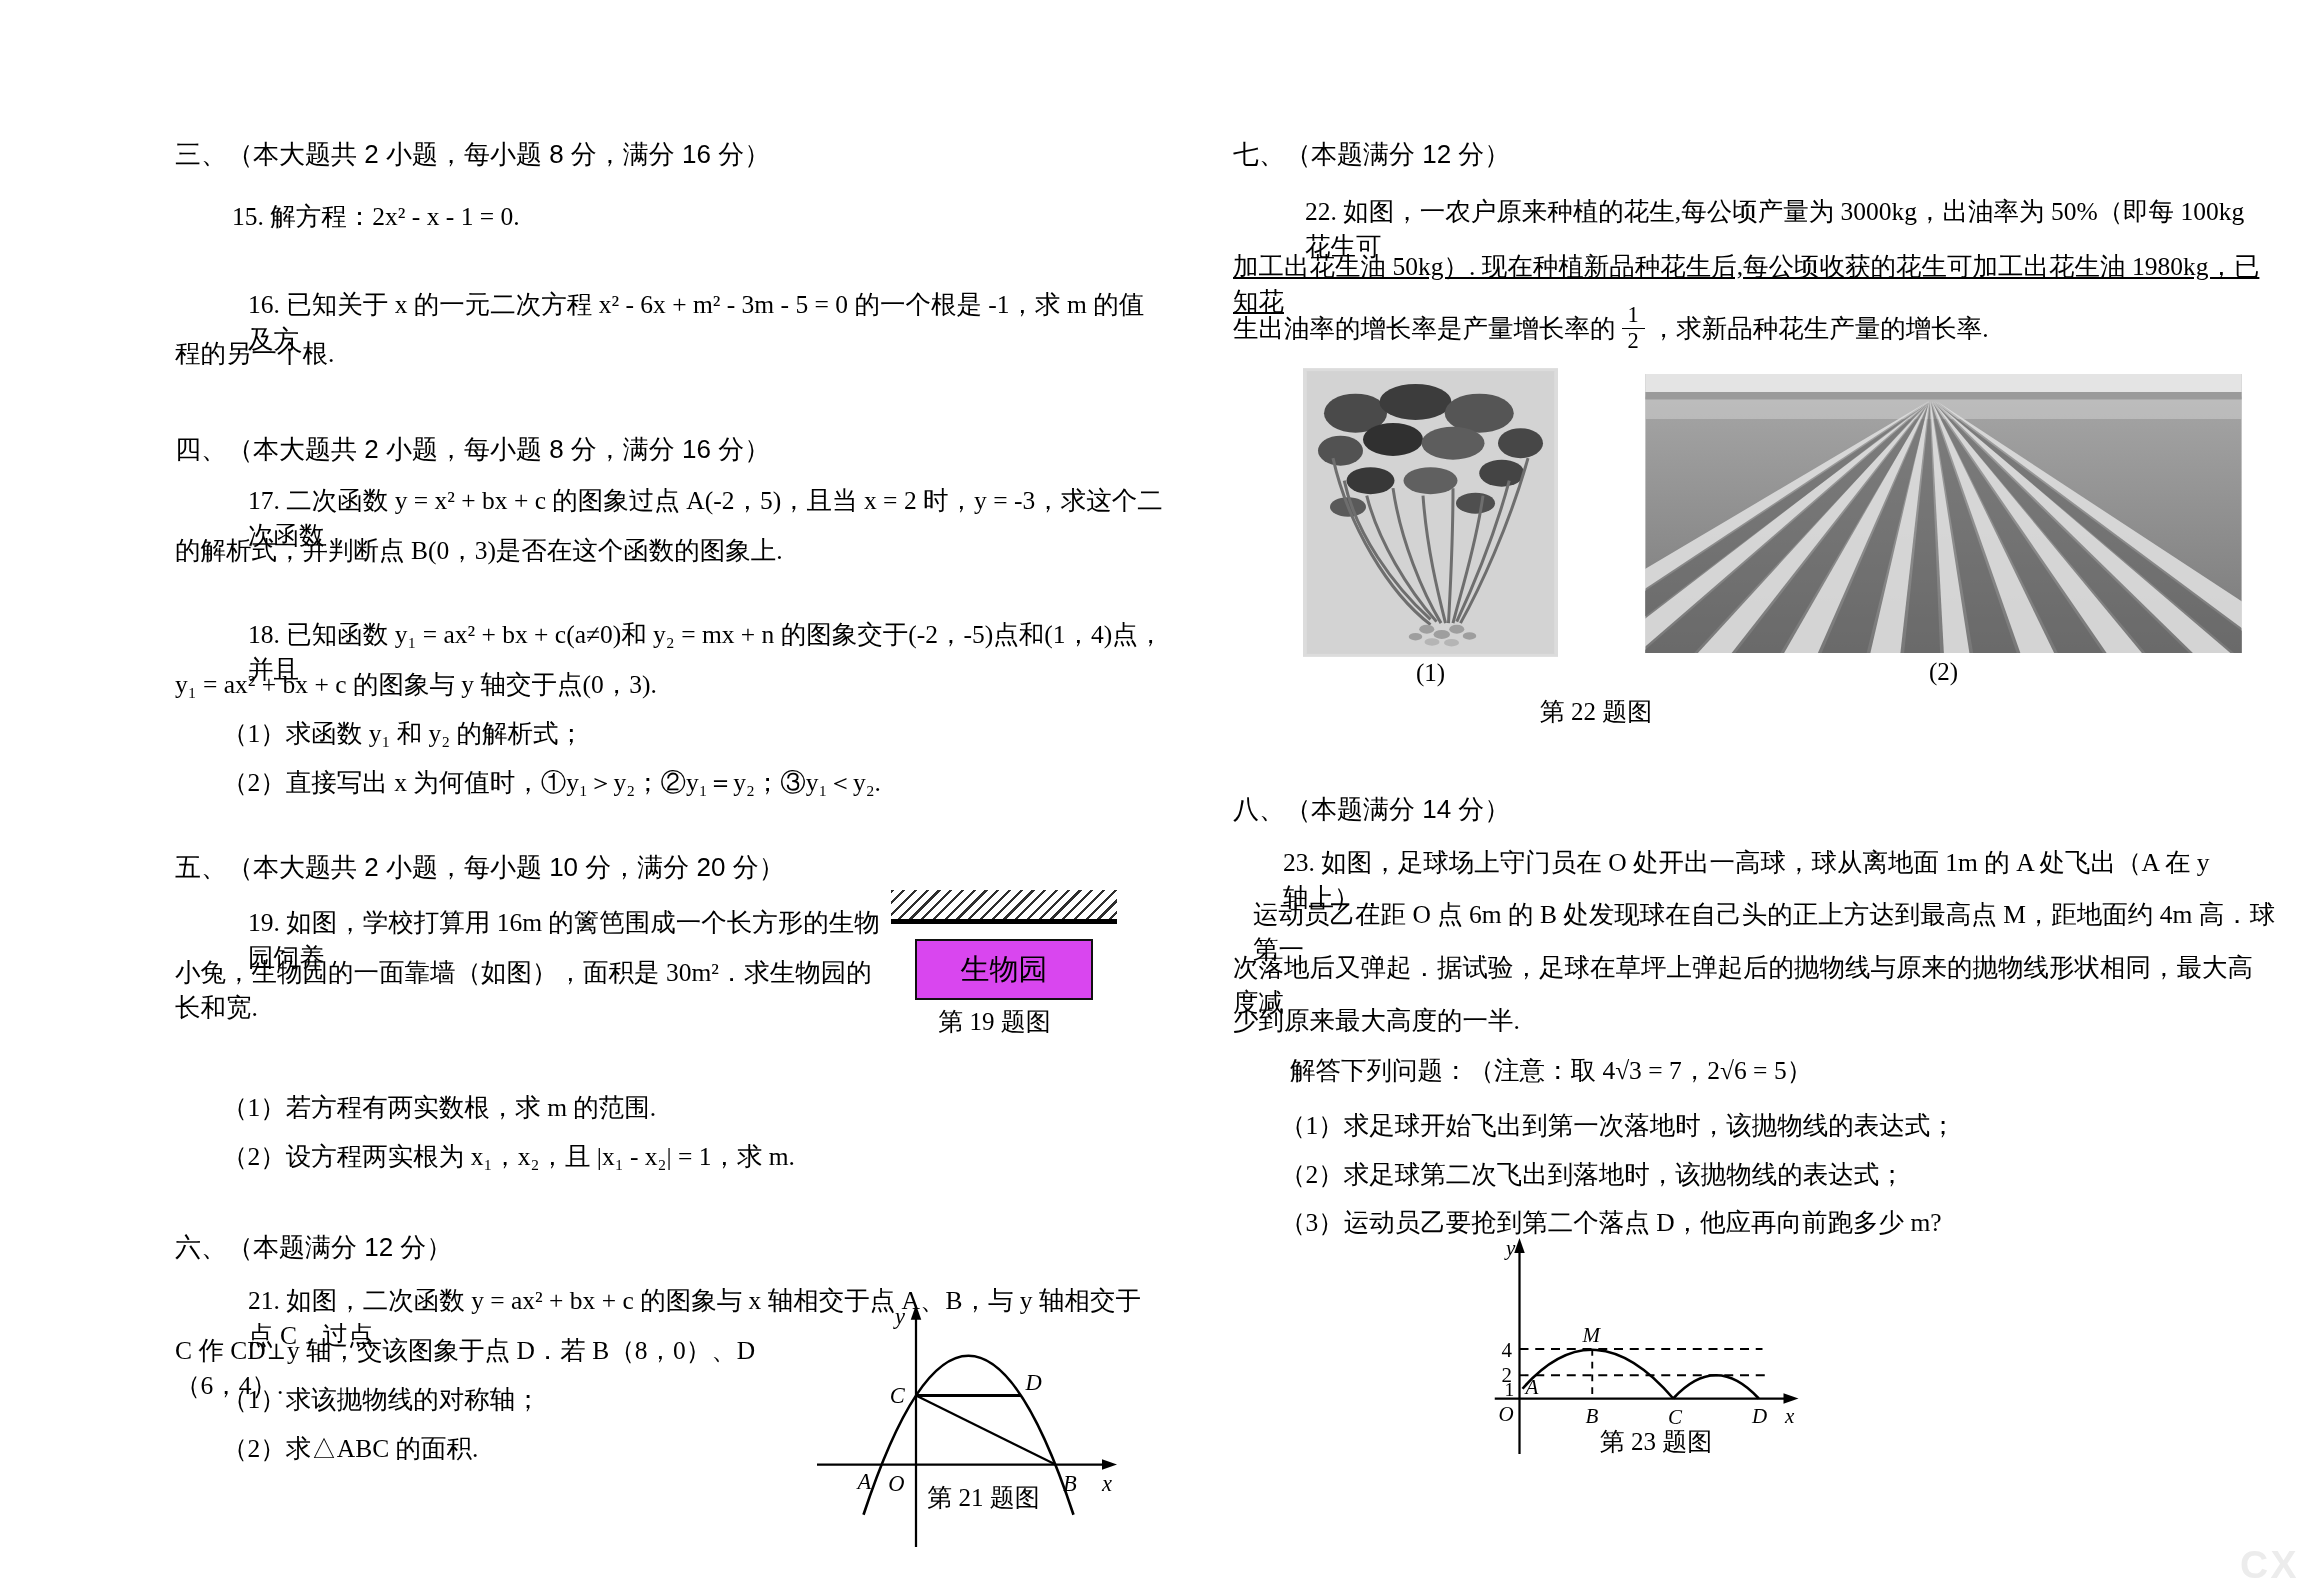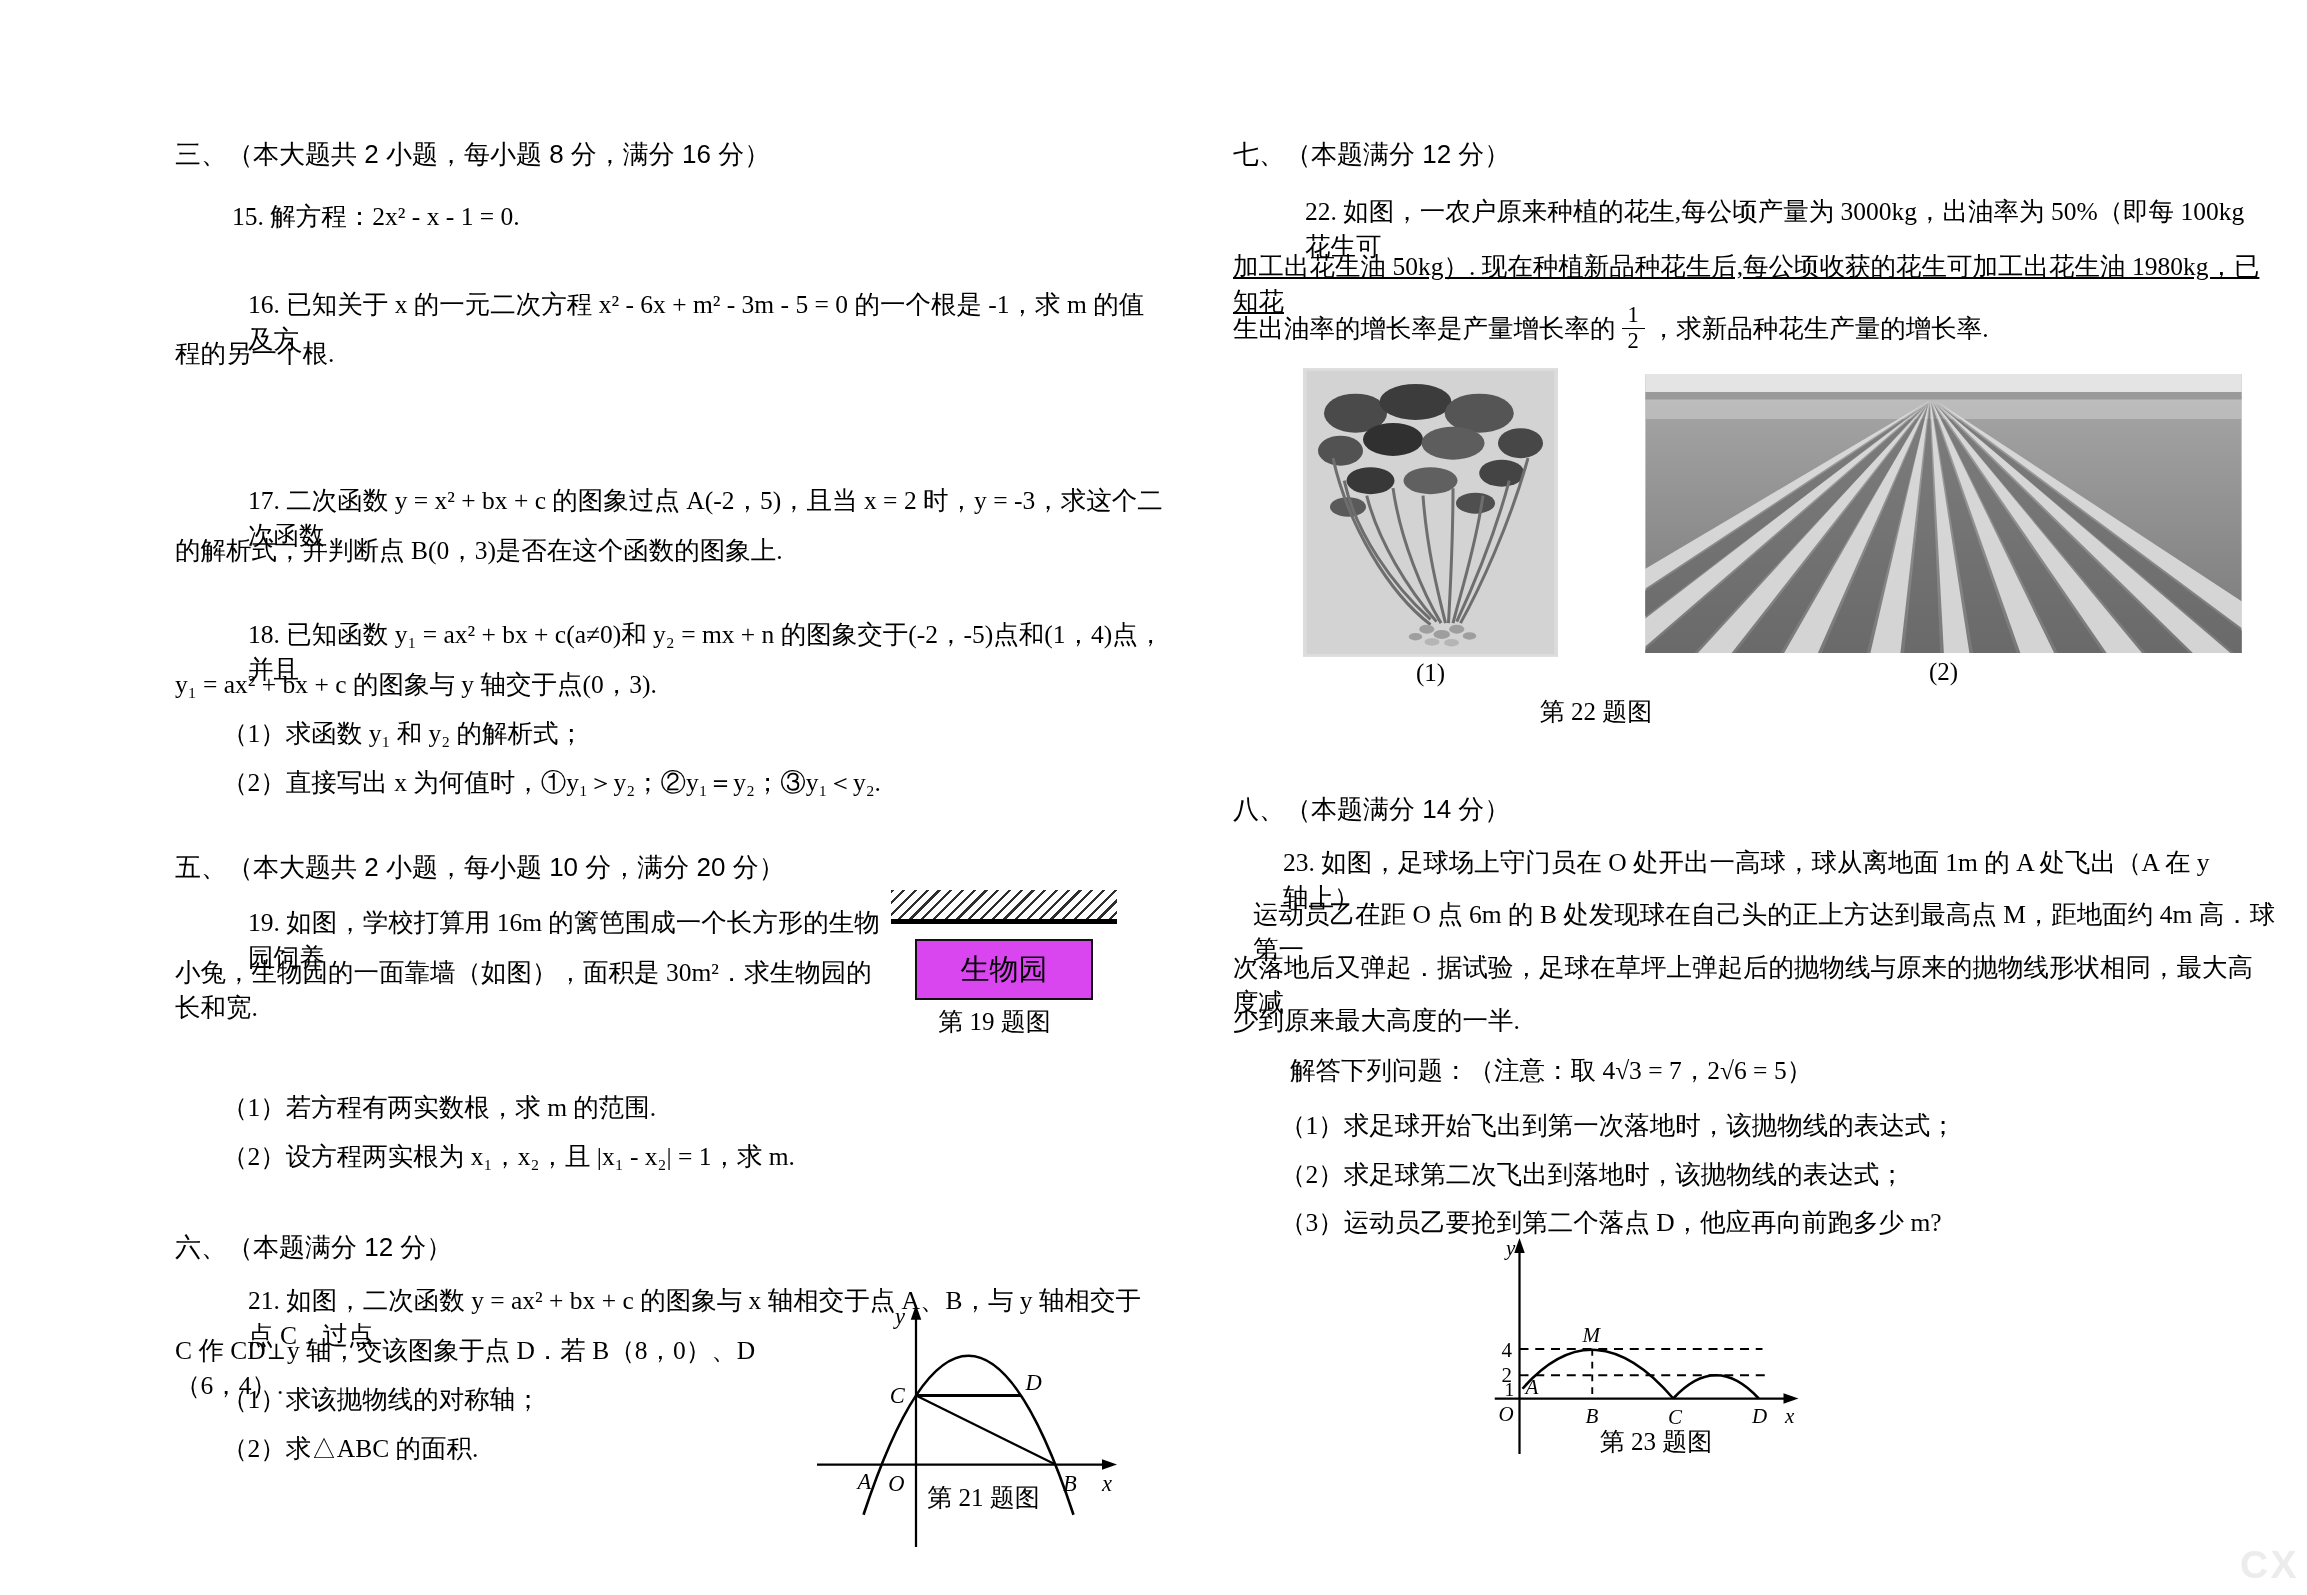--- a/index.html
+++ b/index.html
@@ -26,20 +26,21 @@
 </head>
 <body>
 
 <div id="page">
 
   <div class="t head" style="left:175px;top:137px;width:991px;">三、（本大题共 2 小题，每小题 8 分，满分 16 分）</div>
   <div class="t body" style="left:232px;top:199px;width:916px;">15. 解方程：2x² - x - 1 = 0.</div>
   <div class="t body" style="left:248px;top:287px;width:916px;">16. 已知关于 x 的一元二次方程 x² - 6x + m² - 3m - 5 = 0 的一个根是 -1，求 m 的值及方</div>
   <div class="t body" style="left:175px;top:336px;width:991px;">程的另一个根.</div>
 
+  <div class="t head" style="left:175px;top:432px;width:991px;">四、（本大题共 2 小题，每小题 8 分，满分 16 分）</div>
   <div class="t body" style="left:248px;top:483px;width:916px;">17. 二次函数 y = x² + bx + c 的图象过点 A(-2，5)，且当 x = 2 时，y = -3，求这个二次函数</div>
   <div class="t body" style="left:175px;top:533px;width:991px;">的解析式，并判断点 B(0，3)是否在这个函数的图象上.</div>
   <div class="t body" style="left:248px;top:617px;width:916px;">18. 已知函数 y₁ = ax² + bx + c(a≠0)和 y₂ = mx + n 的图象交于(-2，-5)点和(1，4)点，并且</div>
   <div class="t body" style="left:175px;top:667px;width:991px;">y₁ = ax² + bx + c 的图象与 y 轴交于点(0，3).</div>
   <div class="t body" style="left:222px;top:716px;width:939px;">（1）求函数 y₁ 和 y₂ 的解析式；</div>
   <div class="t body" style="left:222px;top:765px;width:939px;">（2）直接写出 x 为何值时，①y₁＞y₂；②y₁＝y₂；③y₁＜y₂.</div>
 
   <div class="t head" style="left:175px;top:850px;width:991px;">五、（本大题共 2 小题，每小题 10 分，满分 20 分）</div>
   <div class="t body" style="left:248px;top:905px;width:646px;">19. 如图，学校打算用 16m 的篱笆围成一个长方形的生物园饲养</div>
   <div class="t body" style="left:175px;top:955px;width:698px;">小兔，生物园的一面靠墙（如图），面积是 30m²．求生物园的长和宽.</div>

